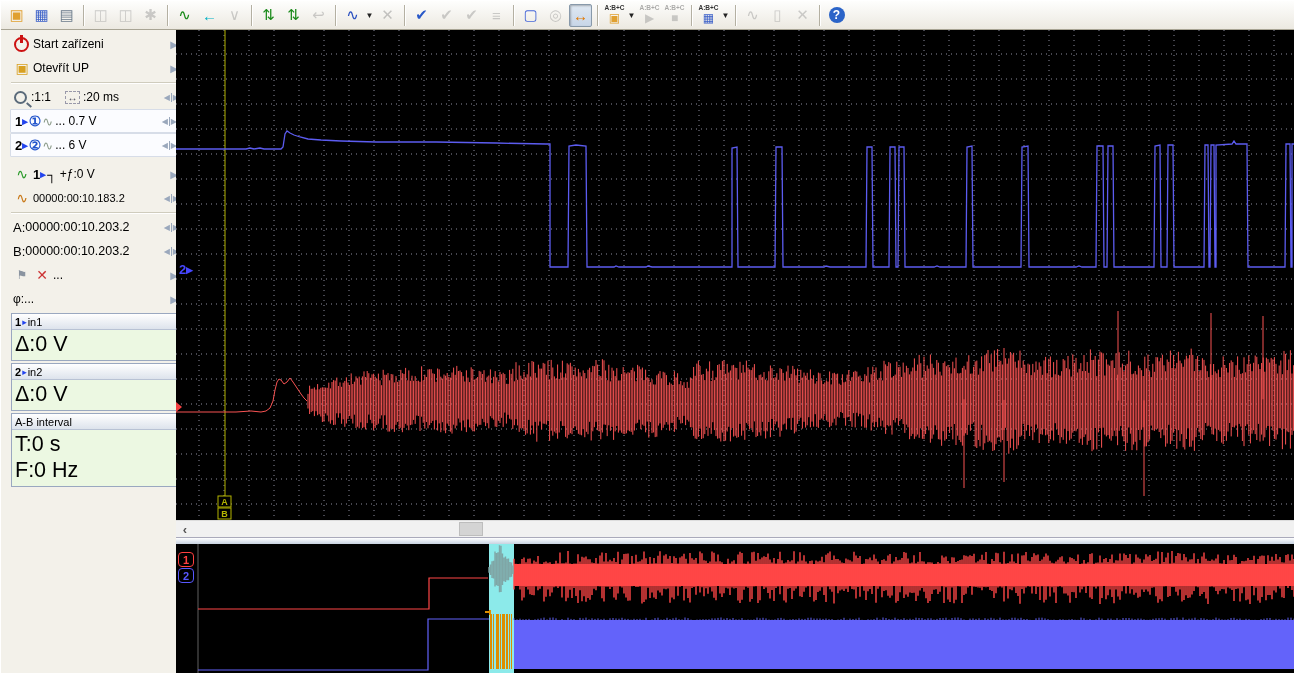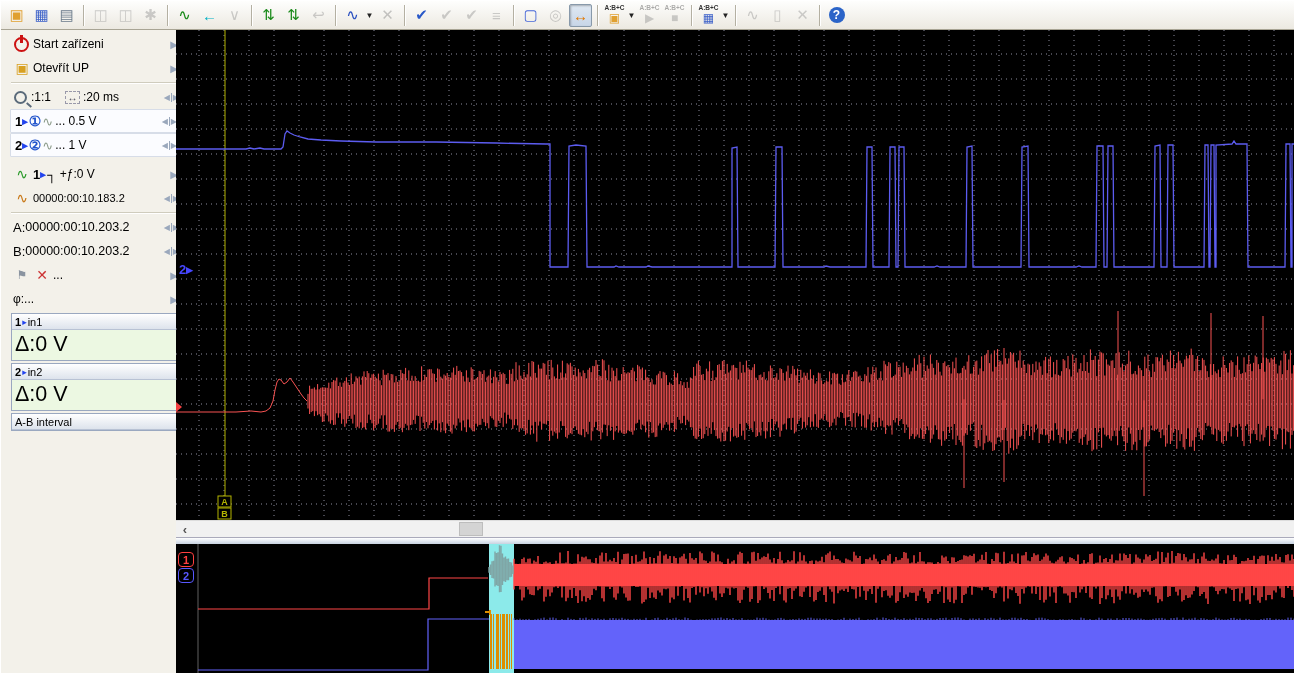--- a/index.html
+++ b/index.html
@@ -191,33 +191,33 @@
           <span>◀</span>
           <span class="bar"></span>
           <span>▶</span>
         </div>
       </div>
       <div class="srow chrow">
         <span class="bignum">1</span>
         <span class="bluearr">▸</span>
         <span class="circnum">①</span>
         <span class="sinei">∿</span>
-        <span class="lab"> ... 0.5 V</span>
+        <span class="lab"> ... 0.7 V</span>
         <div class="spin">
           <span>◀</span>
           <span class="bar"></span>
           <span>▶</span>
         </div>
       </div>
       <div class="srow chrow">
         <span class="bignum">2</span>
         <span class="bluearr">▸</span>
         <span class="circnum">②</span>
         <span class="sinei">∿</span>
-        <span class="lab"> ... 1 V</span>
+        <span class="lab"> ... 6 V</span>
         <div class="spin">
           <span>◀</span>
           <span class="bar"></span>
           <span>▶</span>
         </div>
       </div>
       <div class="sgap"></div>
       <div class="srow">
         <span class="ic" style="color: rgb(42, 154, 42);">∿</span>
         <span class="bignum">1</span>
@@ -280,20 +280,24 @@
           <span class="pa">▸</span>
           <span>in2</span>
         </div>
         <div class="pbody">
           <div class="pline">Δ:0 V</div>
         </div>
       </div>
       <div class="panel">
         <div class="phead">
           <span>A-B interval</span>
+        </div>
+        <div class="pbody">
+          <div class="pline">T:0 s</div>
+          <div class="pline">F:0 Hz</div>
         </div>
       </div>
     </div>
 
   <div class="plot">
     <svg id="plotSvg" width="1119" height="490" viewBox="0 0 1119 490">
         <line x1="23" y1="0" x2="23" y2="489" stroke="#8c8c9c" stroke-width="1" stroke-dasharray="1 4"></line>
         <line x1="48" y1="0" x2="48" y2="489" stroke="#8c8c9c" stroke-width="1" stroke-dasharray="1 4"></line>
         <line x1="73" y1="0" x2="73" y2="489" stroke="#8c8c9c" stroke-width="1" stroke-dasharray="1 4"></line>
         <line x1="98" y1="0" x2="98" y2="489" stroke="#8c8c9c" stroke-width="1" stroke-dasharray="1 4"></line>

